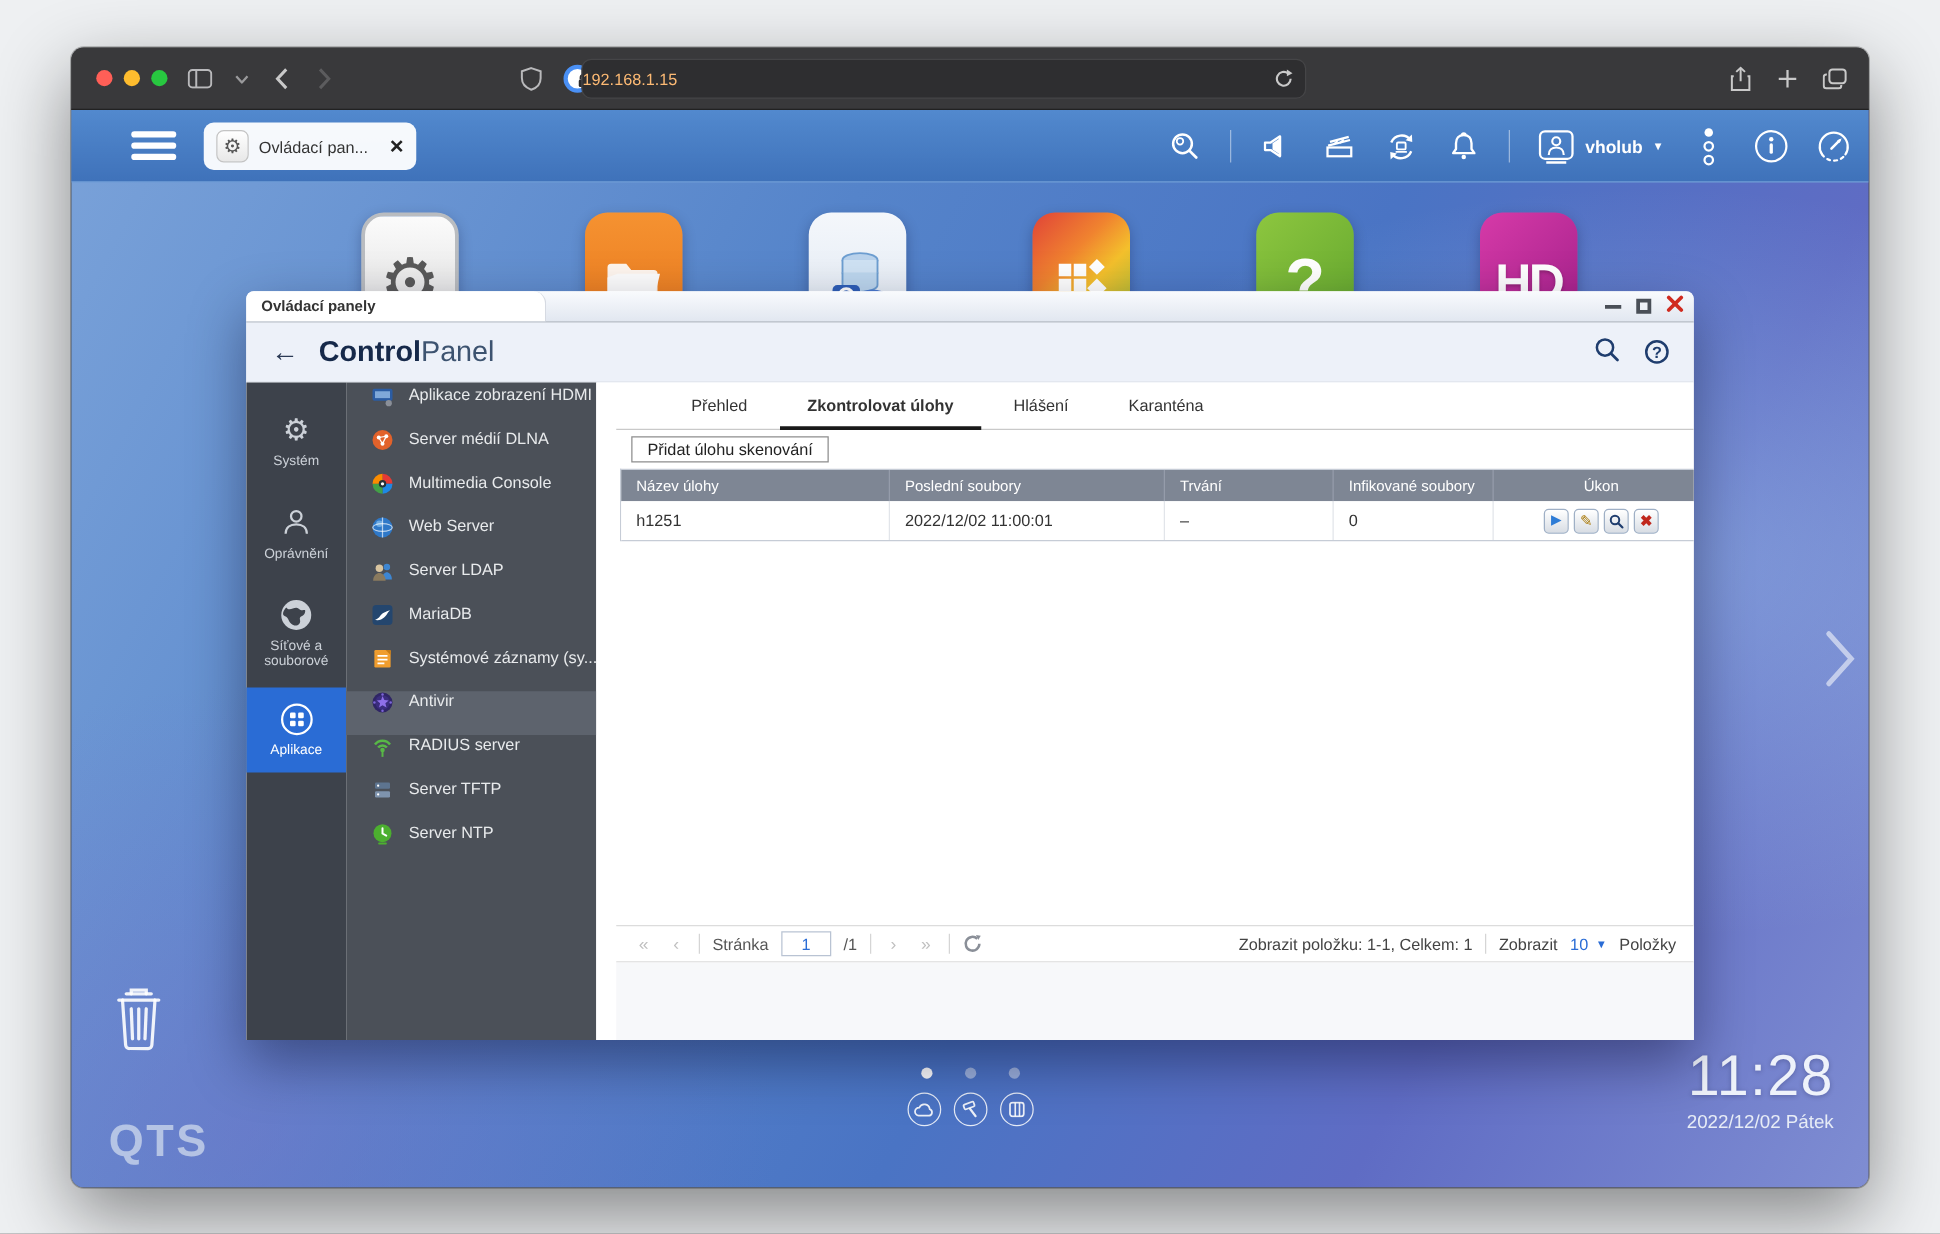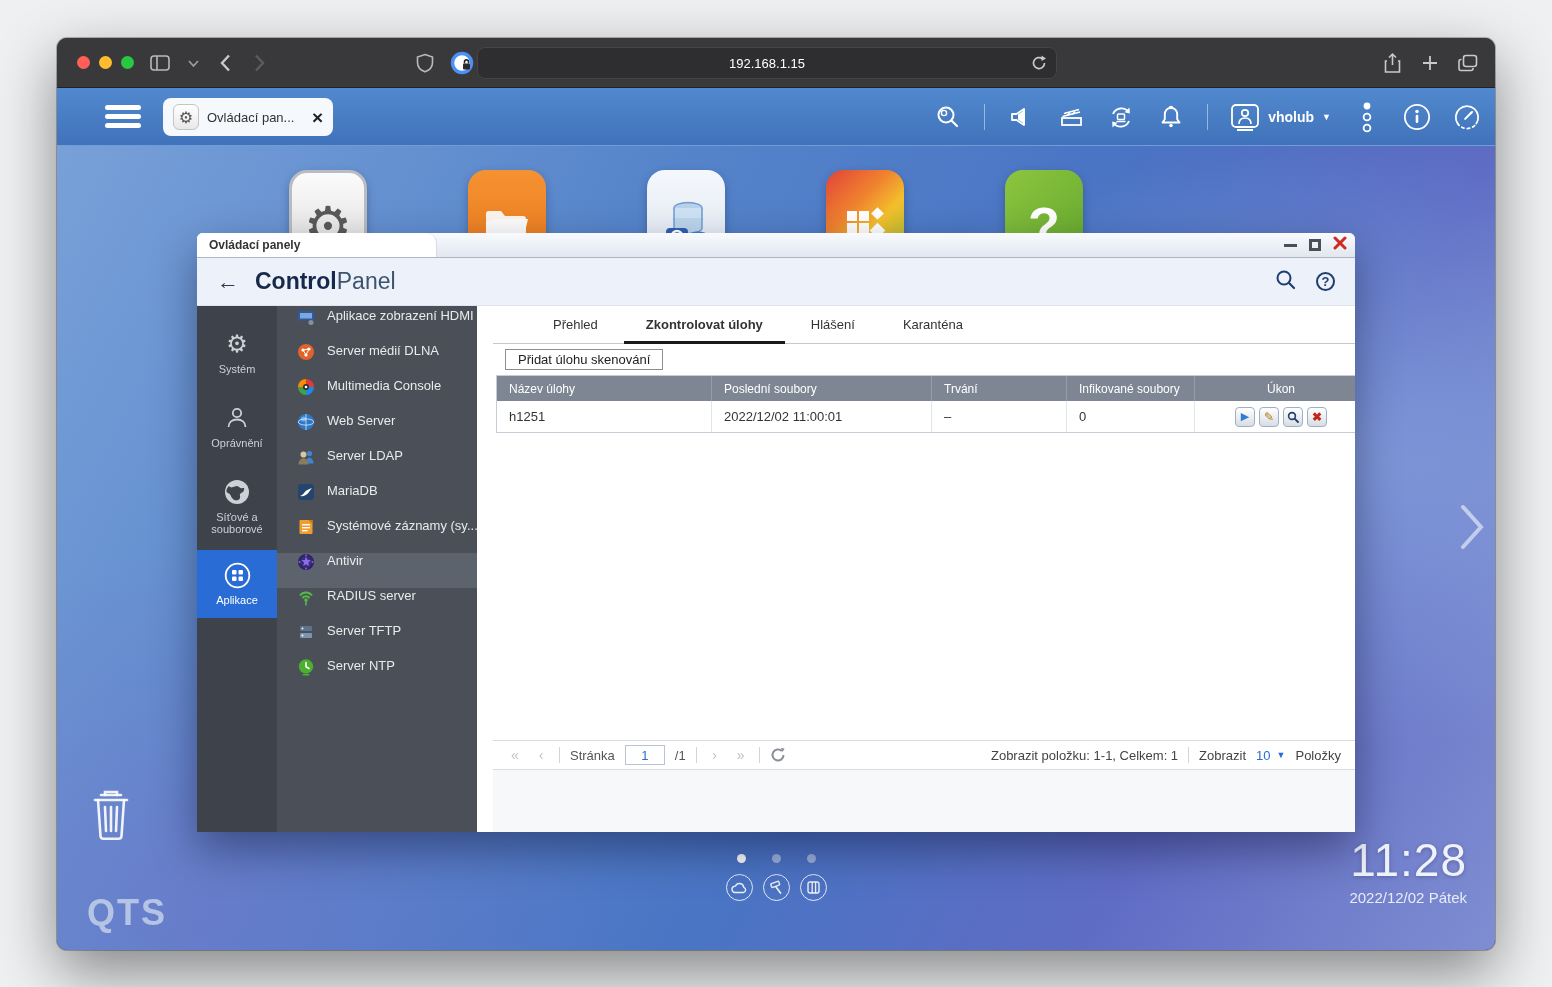--- a/index.html
+++ b/index.html
@@ -21,24 +21,24 @@
     position:relative; height:50px; background:#39393b;
     border-bottom:1px solid #222;
   }
   .tl { position:absolute; top:18px; width:13px; height:13px; border-radius:50%; }
   .tl.red{ left:20px; background:#ff5f57; }
   .tl.yellow{ left:42px; background:#febc2e; }
   .tl.green{ left:64px; background:#28c840; }
   .bicon { position:absolute; top:13px; width:24px; height:24px; display:flex; align-items:center; justify-content:center; }
   .bicon svg { display:block; }
   .urlbar {
-    position:absolute; left:420px; top:9px; width:580px; height:32px;
+    position:absolute; left:408px; top:9px; width:580px; height:32px;
     background:#2e2e30; border:1px solid #454547; border-radius:8px;
-    display:flex; align-items:center; justify-content:center;
-    color:#ffffff; font-size:13px;
+    display:flex; align-items:center; justify-content:flex-start;
+    color:#fdba74; font-size:13px;
   }
   .urlreload { position:absolute; right:9px; top:7px; }
   
   .qts {
     position:absolute; left:0; top:50px; width:1438px; height:862px;
     background:
       radial-gradient(900px 500px at 88% 42%, rgba(170,215,245,.40), rgba(170,215,245,0) 60%),
       radial-gradient(700px 600px at 10% 95%, rgba(120,110,200,.45), rgba(120,110,200,0) 60%),
       linear-gradient(118deg,#7aa2d9 0%, #5584ca 35%, #4a74c4 58%, #5f6cc4 78%, #7f8dd2 100%);
     overflow:hidden;
@@ -409,20 +409,23 @@
               <rect x="18" y="22" width="10" height="10"></rect>
               <rect x="6" y="34" width="10" height="10"></rect>
               <rect x="18" y="34" width="10" height="10"></rect>
               <rect x="31" y="24" width="11" height="11" transform="rotate(45 36.5 29.5)"></rect>
               <rect x="32" y="8" width="9" height="9" transform="rotate(45 36.5 12.5)"></rect>
             </g>
         </svg>
       </div>
       <div class="dtile hc">
           <span>?</span>
+        </div>
+      <div class="dtile hd">
+          <span class="hdtxt">HD</span>
         </div>
     </div>
 
     <span class="edge-chevron">
       <svg width="26" height="48" viewBox="0 0 26 48">
           <polyline points="4,4 22,24 4,44" fill="none" stroke="#fff" stroke-width="4" stroke-linecap="round"></polyline>
         </svg>
     </span>
 
     <div class="cpwin">

